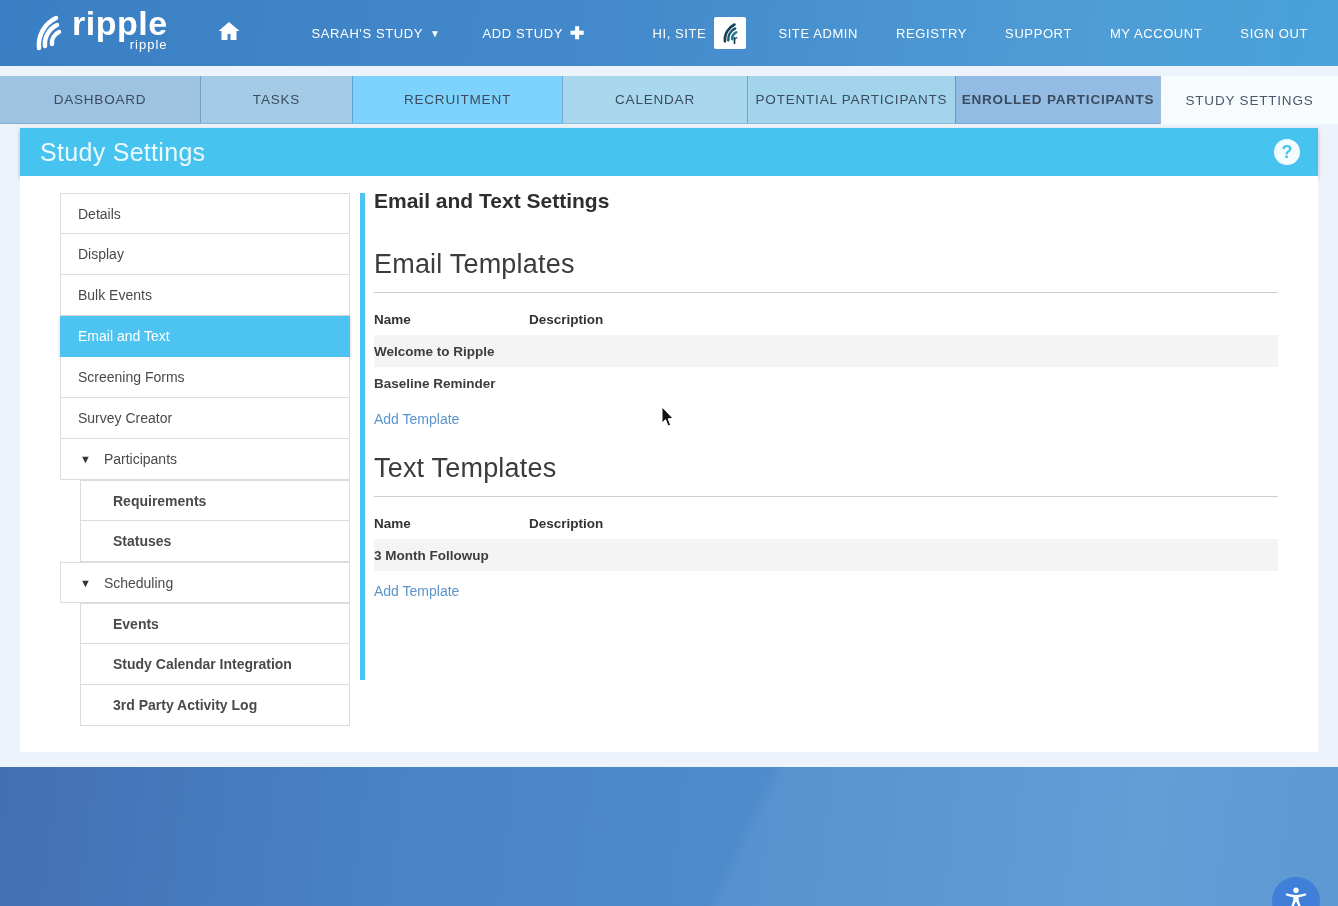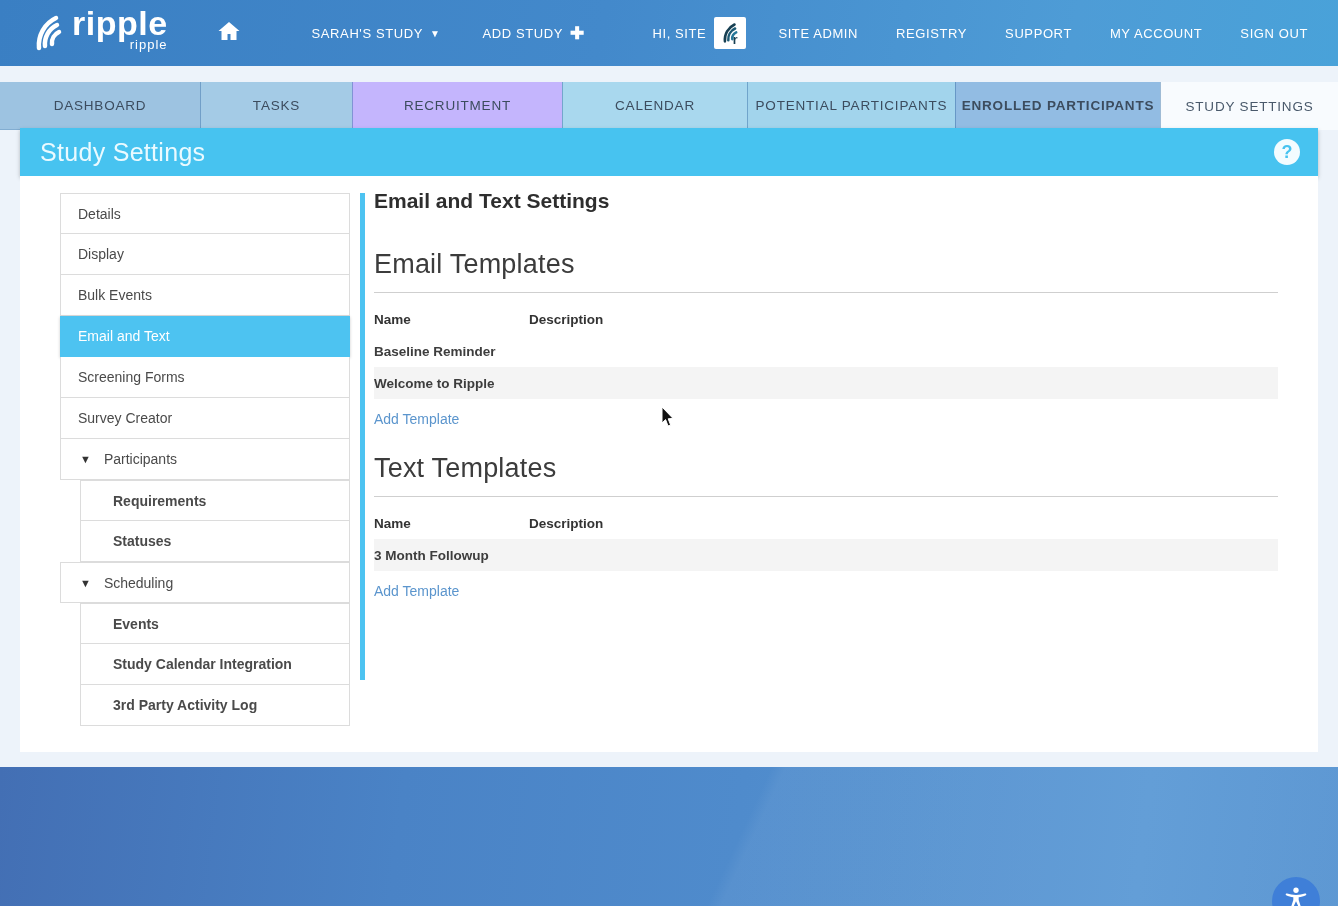--- a/index.html
+++ b/index.html
@@ -20,30 +20,30 @@
   .home-btn { margin-left:48px; cursor:pointer; display:flex; align-items:center; }
   .hdr-link { color:#fff; font-size:13px; letter-spacing:0.6px; cursor:pointer; white-space:nowrap; }
   .study-dd { margin-left:70px; display:flex; align-items:center; gap:7px; }
   .add-study { margin-left:42px; display:flex; align-items:center; gap:7px; }
   .hdr-right { position:absolute; right:30px; top:0; height:66px; display:flex; align-items:center; gap:38px; }
   .greeting-wrap { display:flex; align-items:center; gap:8px; margin-right:-6px; }
   .avatar { width:32px; height:32px; background:#fff; border-radius:2px; display:flex; align-items:center; justify-content:center; cursor:pointer; }
   .caret { font-size:10px; }
 
   
-  .tabs { position:absolute; top:82px; left:0; width:1338px; height:48px; display:flex;border-radius:13px; }
+  .tabs { position:absolute; top:76px; left:0; width:1338px; height:48px; display:flex;border-radius:13px; }
   .tab {
     height:48px; display:flex; align-items:center; justify-content:center;
     font-size:13.5px; letter-spacing:0.8px; color:#3c4c5e; cursor:pointer;
     border-left:1px solid rgba(52,108,165,0.45); border-bottom:1px solid rgba(52,108,165,0.25);
   }
   .tab:first-child { border-left:none; }
   .tab:nth-child(1){ width:200px; background:#9dc3e1; }
   .tab:nth-child(2){ width:152px; background:#a4cbe6; }
-  .tab:nth-child(3){ width:210px; background:#c4b5fd; }
+  .tab:nth-child(3){ width:210px; background:#7dd3fc; }
   .tab:nth-child(4){ width:185px; background:#a9d8ee; }
   .tab:nth-child(5){ width:208px; background:#a2d4ec; }
   .tab:nth-child(6){ width:205px; background:#92bce3;font-weight:bold; }
   .tab:nth-child(7){ width:178px; background:#f8fbfe; color:#49596b; border-bottom:none; }
 
   
   .banner {
     position:absolute; top:128px; left:20px; width:1298px; height:48px;
     background:#47c3f0; box-shadow:0 2px 4px rgba(0,0,0,0.25);
     display:flex; align-items:center; color:#fff;
@@ -212,26 +212,26 @@
 
   <div class="content">
     <h1>Email and Text Settings</h1>
 
     <h2>Email Templates</h2>
     <hr class="sec-rule">
     <div class="thead">
       <span class="col-name">Name</span>
       <span>Description</span>
     </div>
+    <div class="trow alt">
+      <span class="col-name">Welcome to Ripple</span>
+      <span></span>
+    </div>
     <div class="trow">
       <span class="col-name">Baseline Reminder</span>
-      <span></span>
-    </div>
-    <div class="trow alt">
-      <span class="col-name">Welcome to Ripple</span>
       <span></span>
     </div>
     <span class="add-link">Add Template</span>
 
     <h2>Text Templates</h2>
     <hr class="sec-rule">
     <div class="thead">
       <span class="col-name">Name</span>
       <span>Description</span>
     </div>

